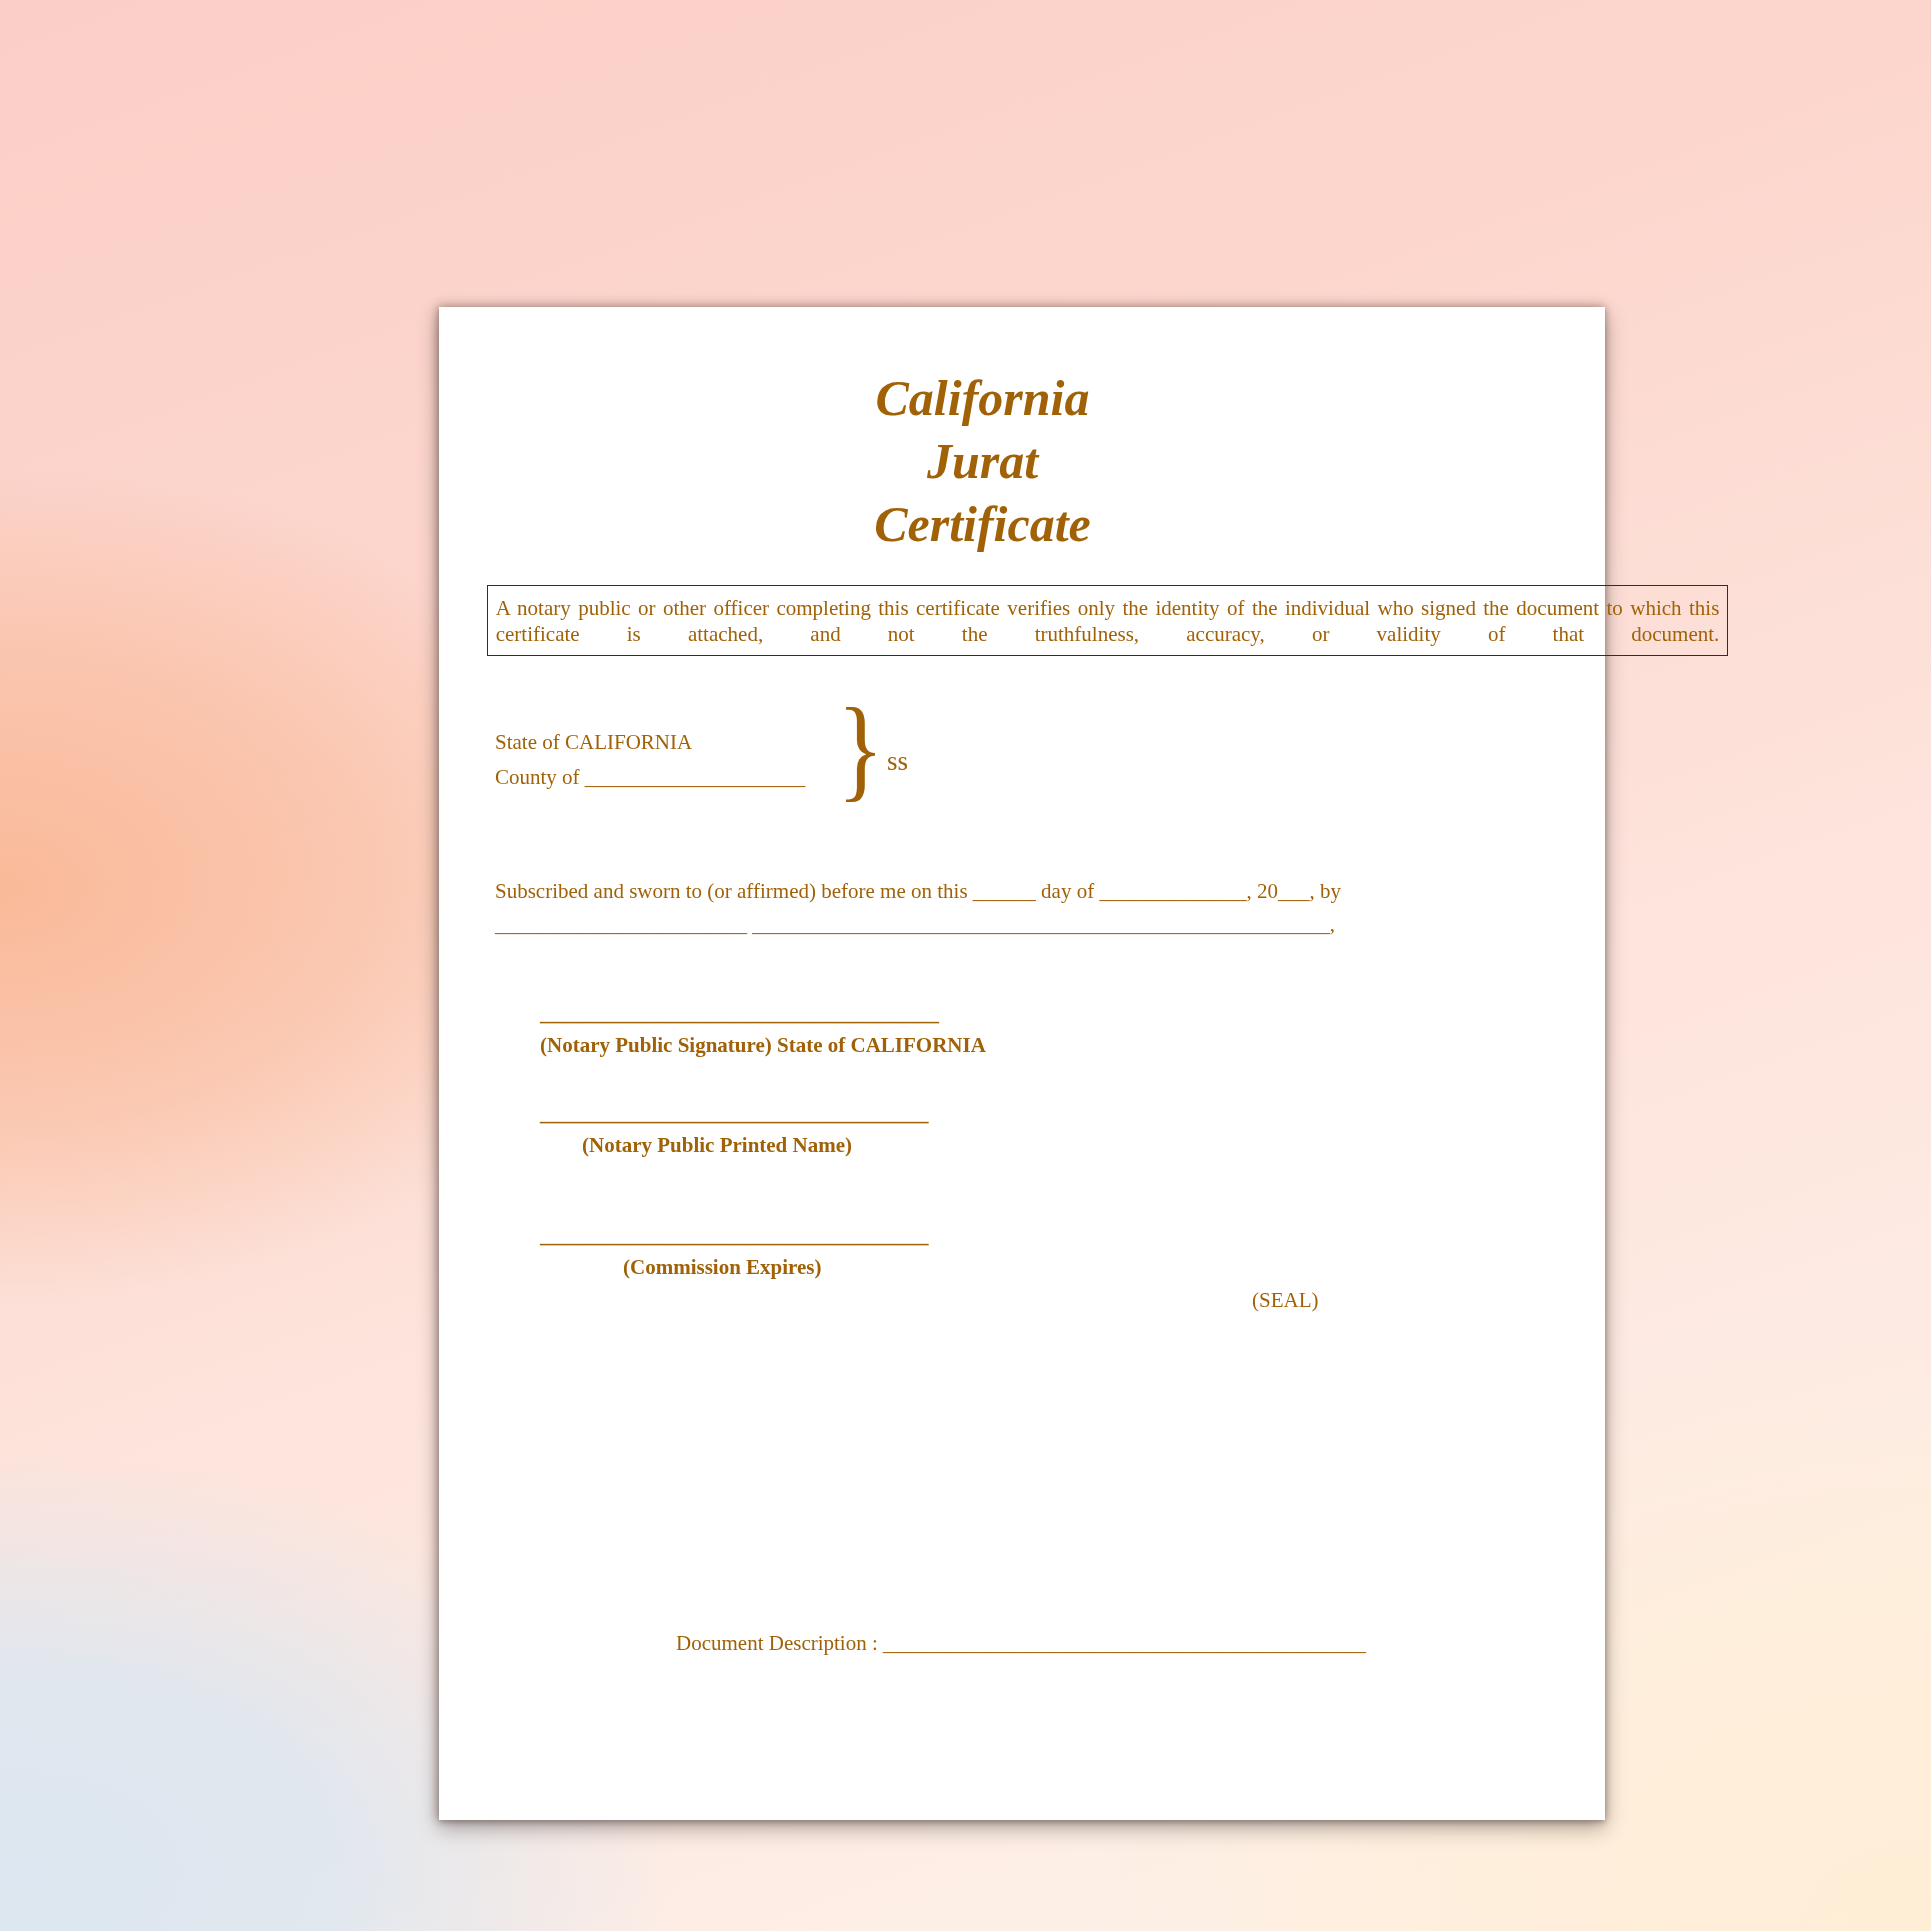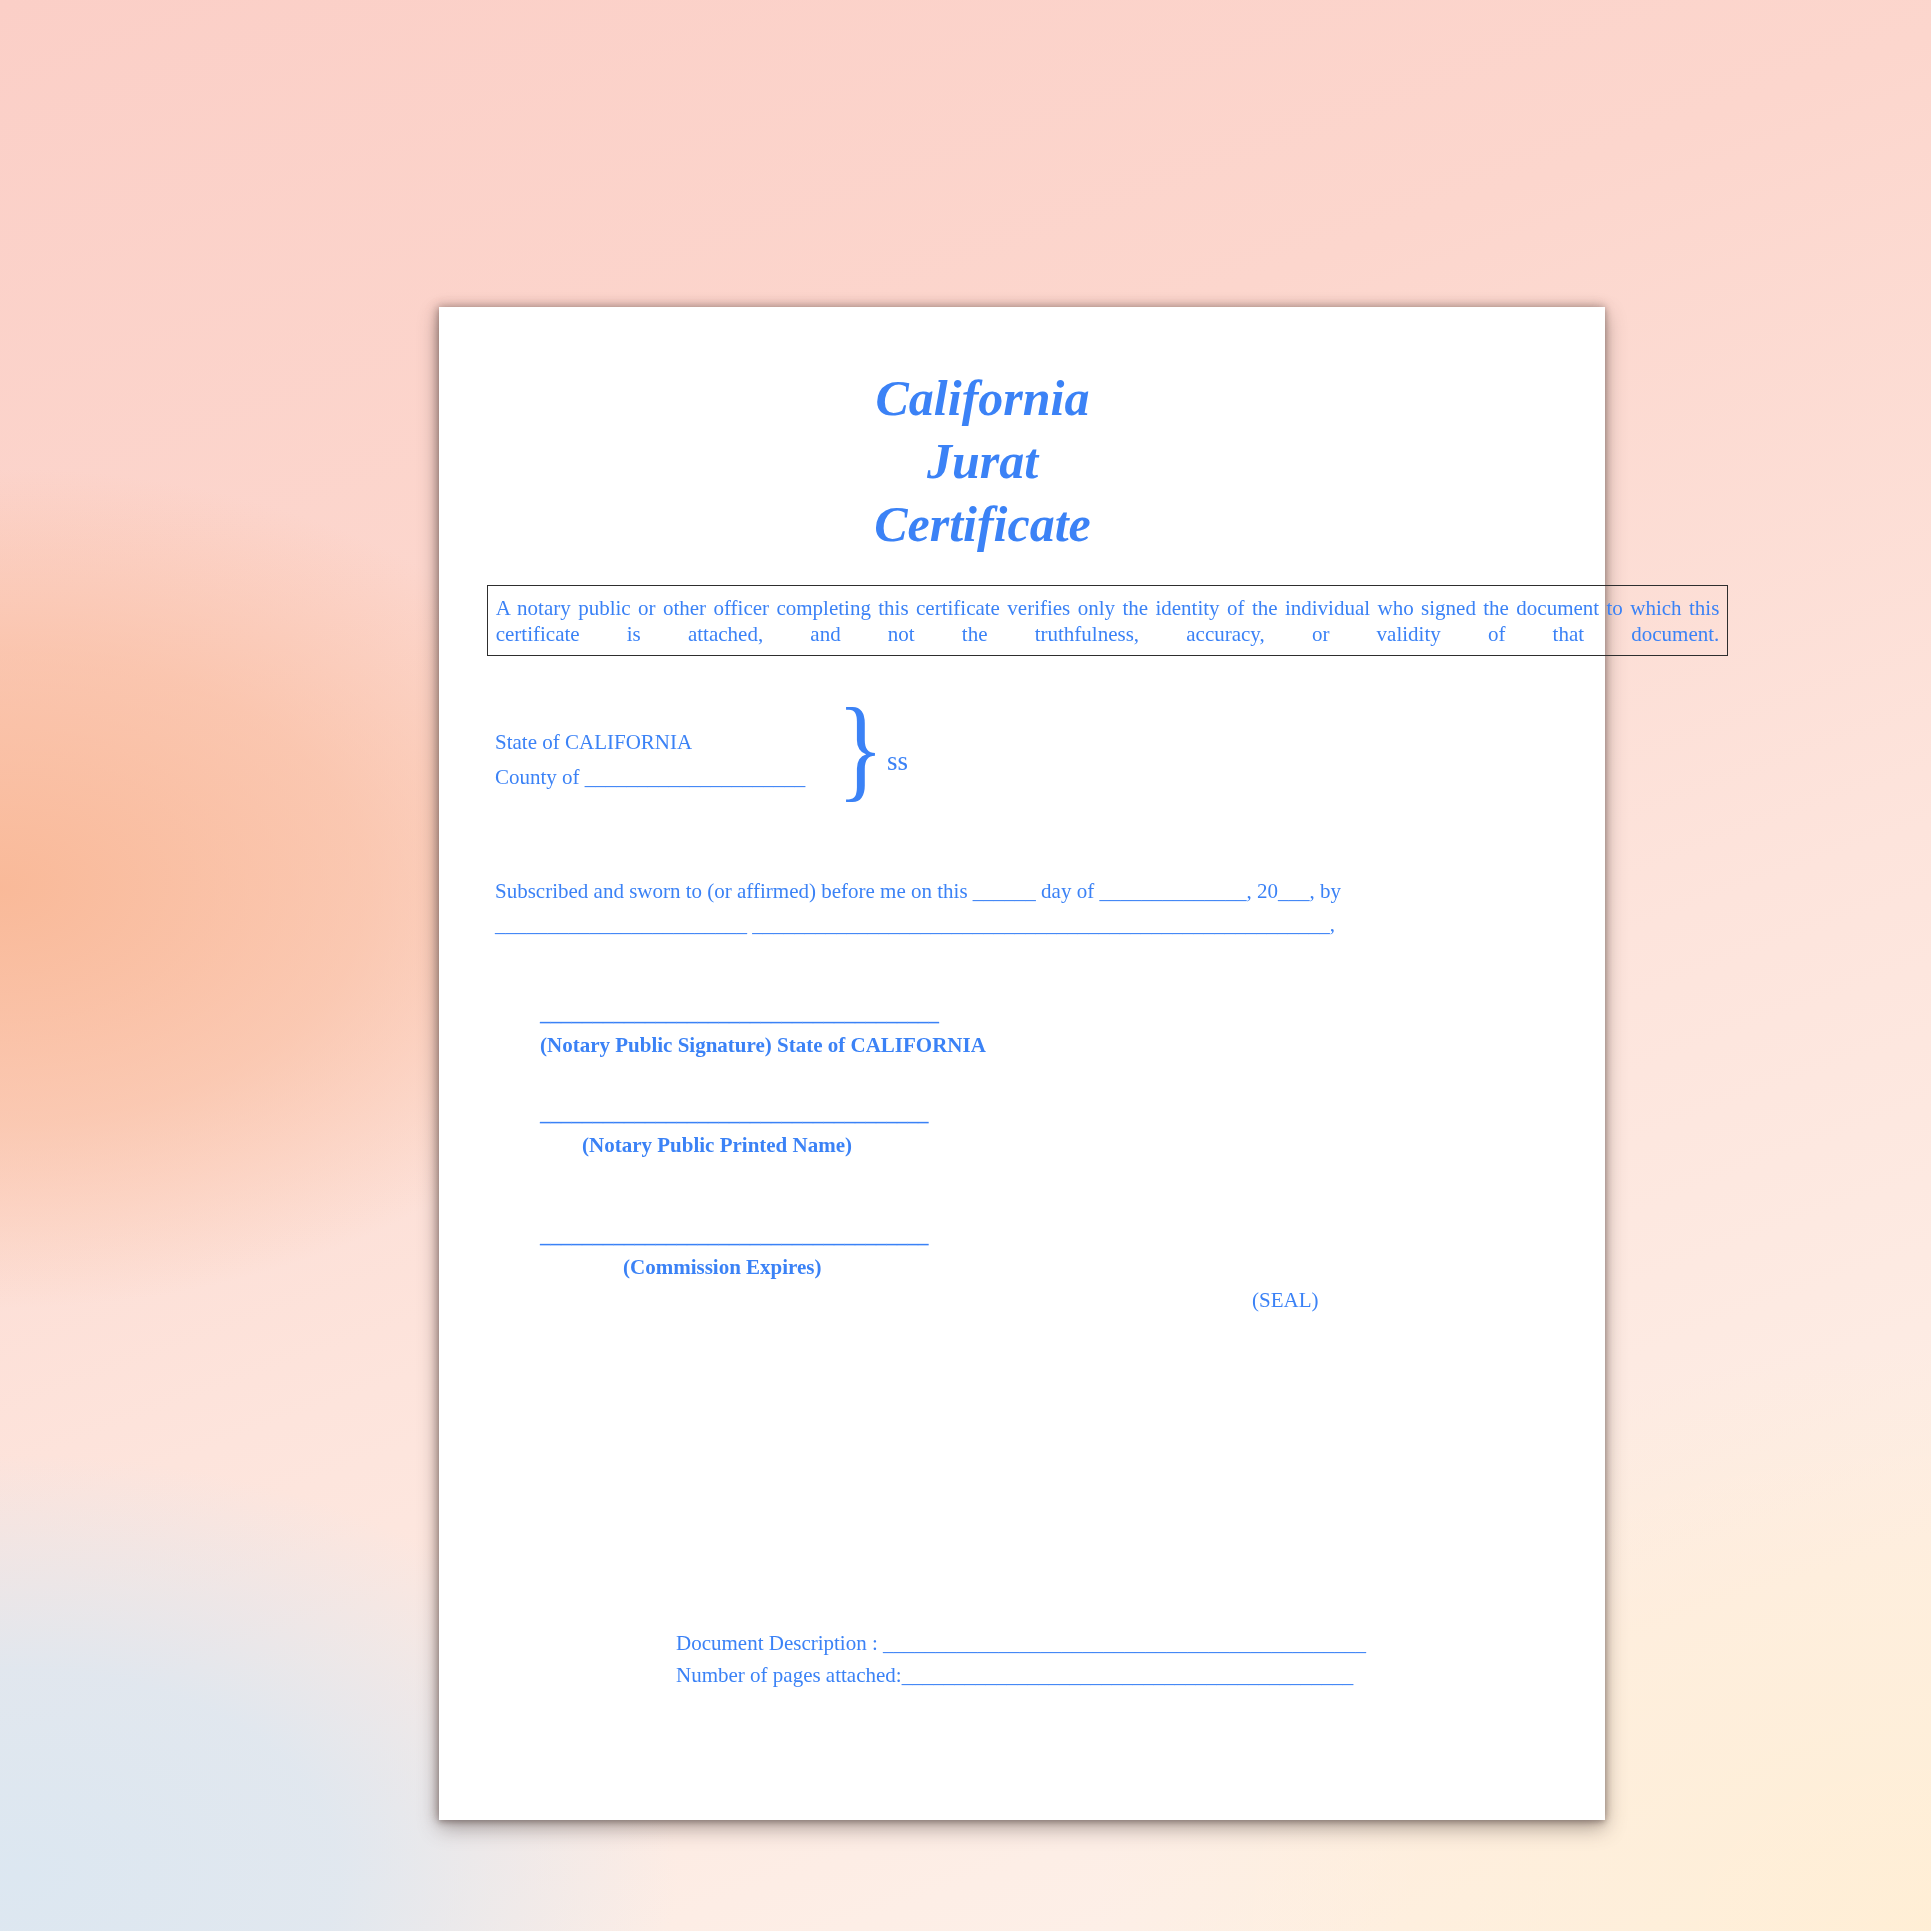--- a/index.html
+++ b/index.html
@@ -10,21 +10,21 @@
       radial-gradient(ellipse 55% 35% at 1% 97%, #dce7f1 0%, rgba(220,231,241,0.85) 30%, rgba(220,231,241,0) 62%),
       radial-gradient(ellipse 50% 32% at 0% 46%, rgba(249,184,150,0.95) 0%, rgba(249,184,150,0.55) 38%, rgba(249,184,150,0) 68%),
       radial-gradient(ellipse 60% 42% at 100% 100%, rgba(255,238,212,0.95) 0%, rgba(255,238,212,0.5) 45%, rgba(255,238,212,0) 72%),
       linear-gradient(160deg, #fbcfc7 0%, #fcd6cd 28%, #fde4dc 58%, #fdeee6 85%, #fdf2ea 100%);
   }
   .paper {
     position: absolute; left: 439px; top: 307px; width: 1166px; height: 1513px;
     background: #ffffff;
     box-shadow: 0 7.7px 19.3px rgba(80, 66, 64, 0.45), 0 1.9px 5.8px rgba(90, 74, 70, 0.40),
                 0 -2.9px 8.7px rgba(150, 118, 110, 0.28), -3.9px 0 9.7px rgba(130, 105, 100, 0.22);
-    color: #3b82f6;
+    color: #a16207;
   }
   .paper * { position: absolute; }
   .doc-title {
     left: 0; right: 79px; top: 60px; text-align: center;
     font-size: 50px; line-height: 63px; font-weight: bold; font-style: italic;
   }
   .doc-title div { position: static; }
   .disclaimer {
     left: 48px; top: 278px; width: 1241px; box-sizing: border-box;
     border: 1.9px solid #2e2e2e; padding: 8.7px 7.7px;
@@ -92,19 +92,16 @@
     <div class="uline">_____________________________________</div>
     <div class="cap">(Commission Expires)</div>
   </div>
 
   <div class="seal">(SEAL)</div>
 
   <div class="footer-block">
     <div class="frow">
       <span>Document Description : </span><span>______________________________________________</span>
     </div>
-    <div class="frow">
-      <span>Number of pages attached:</span><span>___________________________________________</span>
-    </div>
   </div>
 
 </div>
 
 
 </body></html>

